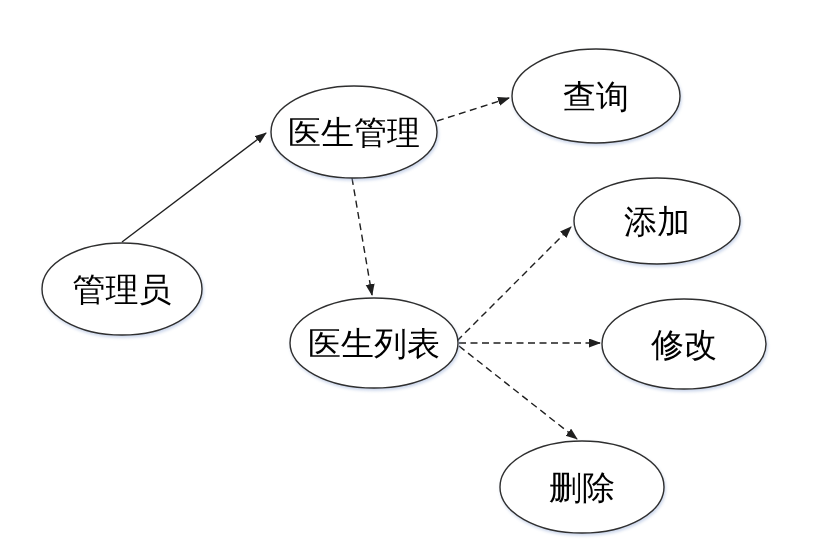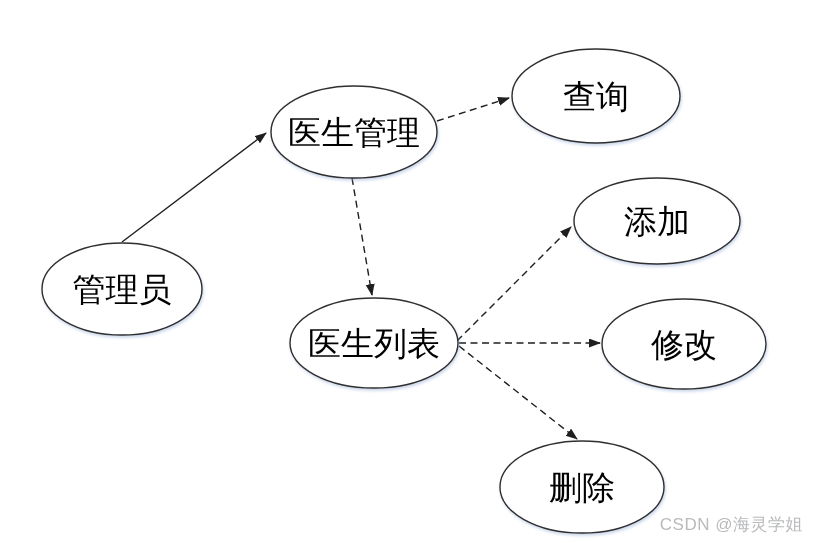--- a/index.html
+++ b/index.html
@@ -95,14 +95,13 @@
           <ellipse cx="684" cy="344" rx="82" ry="45" class="node-ellipse"></ellipse>
           <text x="684" y="356" class="node-label">修改</text>
         </g>
         <g>
           <ellipse cx="582" cy="487" rx="82" ry="46" class="node-ellipse"></ellipse>
           <text x="582" y="499" class="node-label">删除</text>
         </g>
       </g>
   </svg>
 
-  <div class="watermark" style="color: rgb(184, 186, 188);">CSDN @海灵学姐</div>
 </div>
 
 </body></html>

